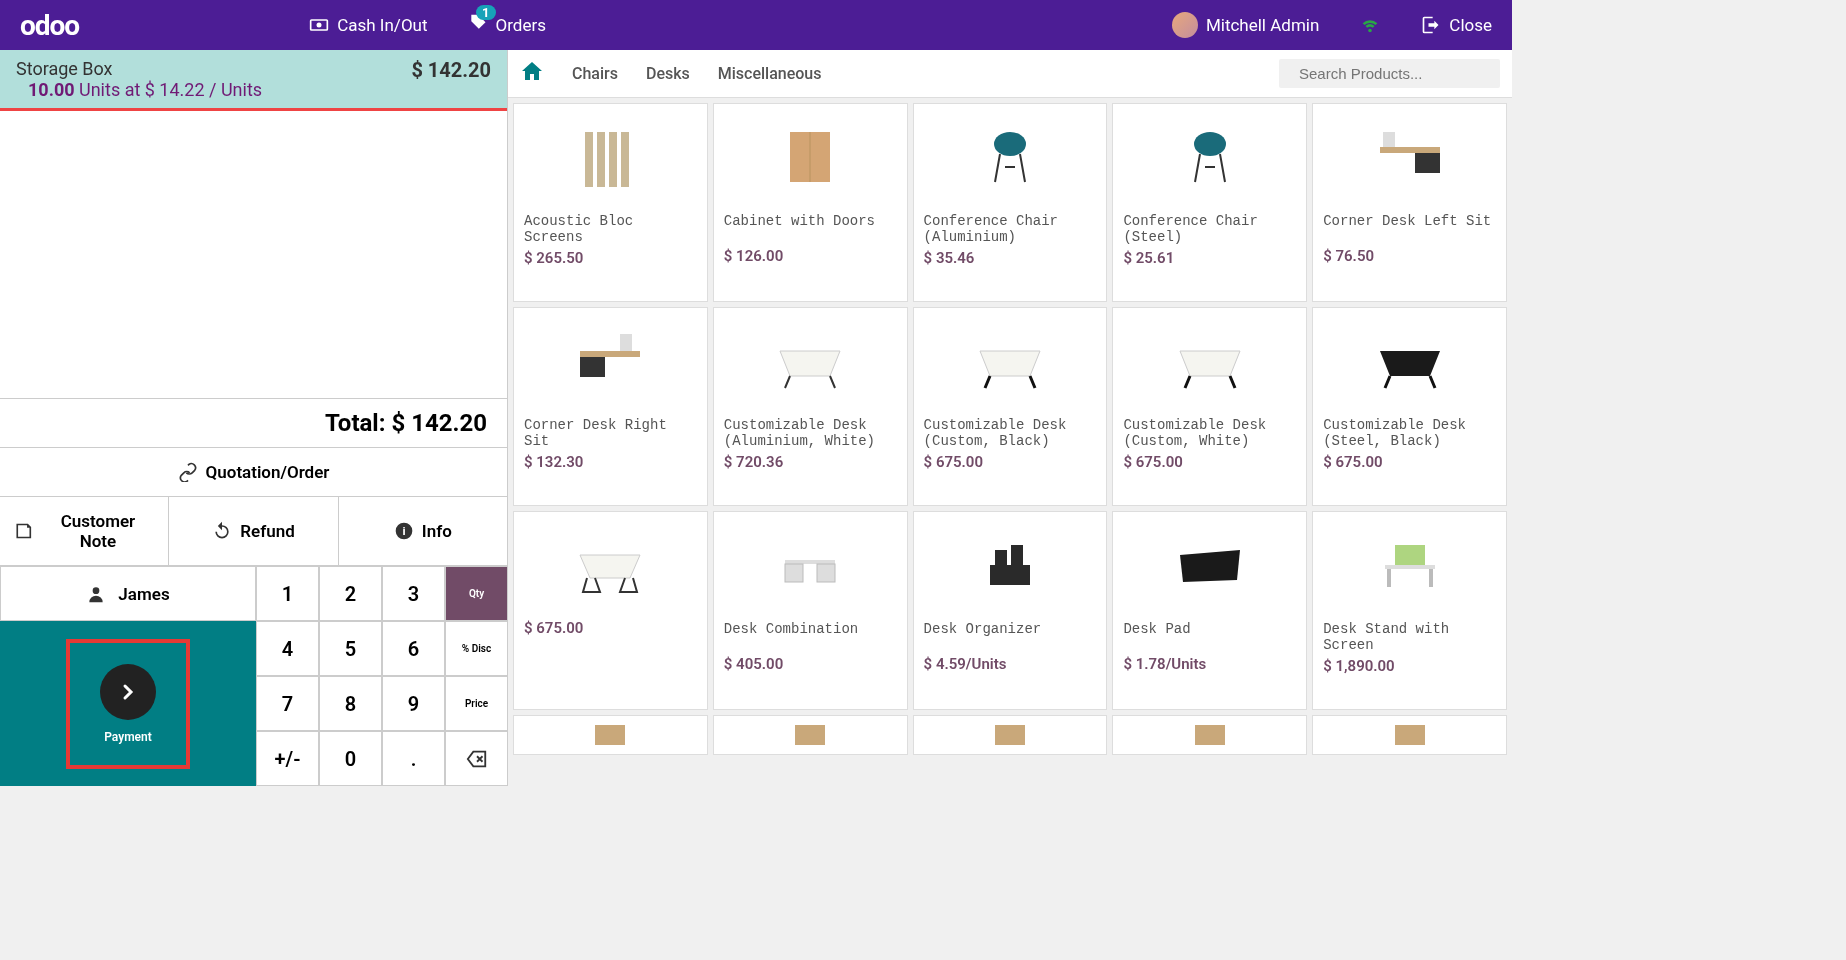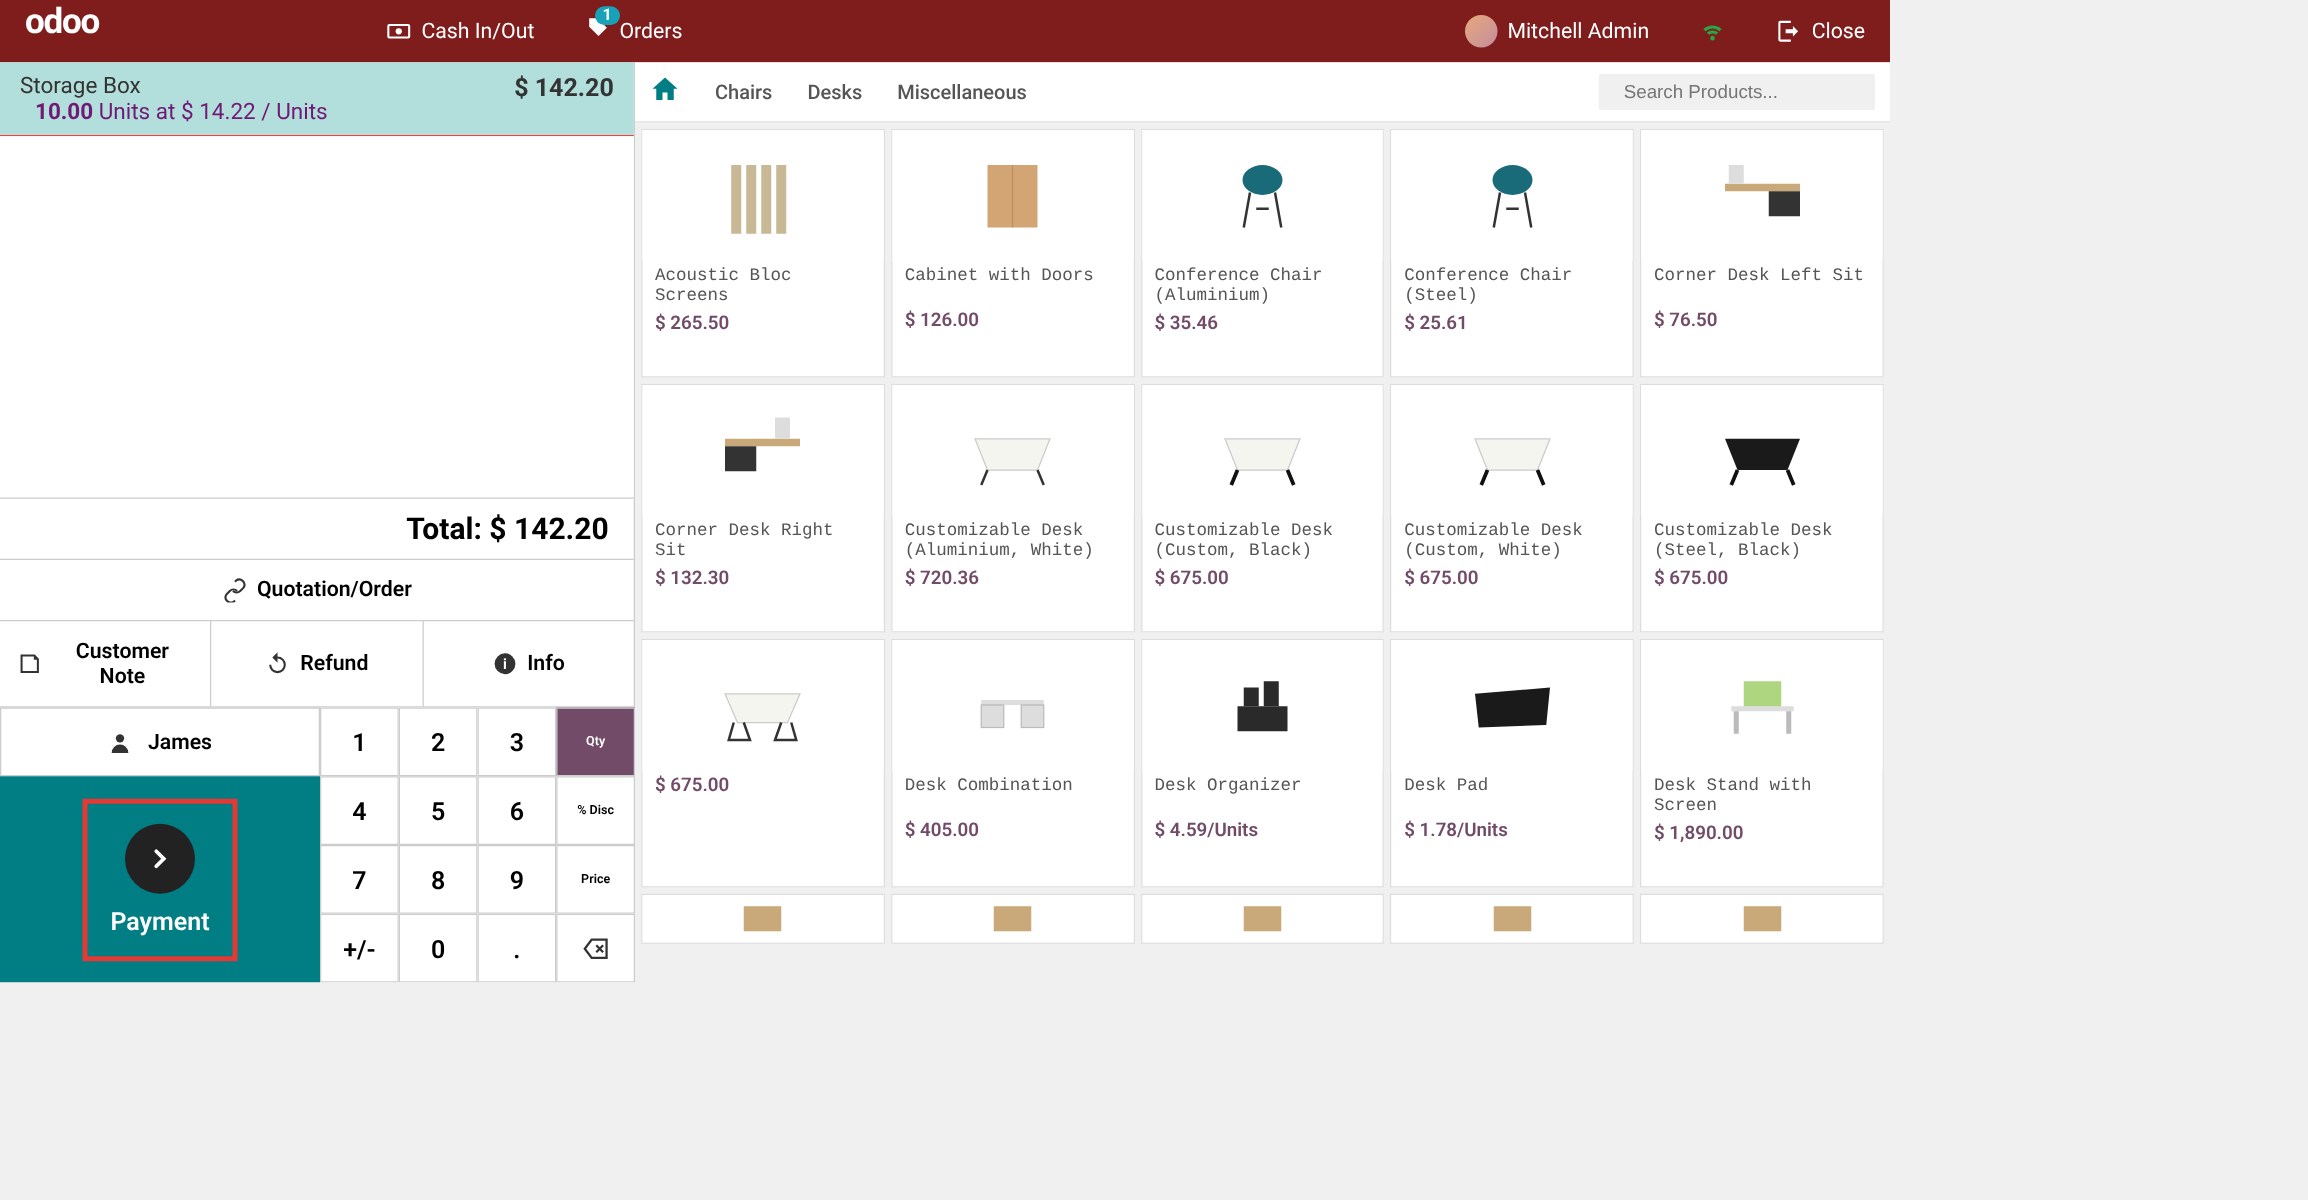--- a/index.html
+++ b/index.html
@@ -1,50 +1,50 @@
 <!DOCTYPE html>
 <html><head>
 <meta charset="utf-8">
 <style>
 * { margin: 0; padding: 0; box-sizing: border-box; }
 body { font-family: -apple-system, BlinkMacSystemFont, "Segoe UI", Roboto, sans-serif; background: #f0f0f0; width: 1512px; height: 786px; overflow: hidden; }
 
-.top-bar { height: 50px; background: #7f1d1d; display: flex; align-items: flex-start; color: white; }
+.top-bar { height: 50px; background: #4c1d95; display: flex; align-items: center; color: white; }
 .logo { padding: 0 20px; font-size: 28px; font-weight: bold; letter-spacing: -1px; }
 .top-btn { padding: 0 20px; height: 50px; display: flex; align-items: center; gap: 8px; font-size: 17px; cursor: pointer; }
 .top-spacer { flex: 1; }
 .badge-wrap { position: relative; }
 .badge { position: absolute; top: -8px; right: -8px; background: #17a2b8; color: white; border-radius: 10px; padding: 0 6px; font-size: 13px; font-weight: bold; }
 .avatar { width: 26px; height: 26px; border-radius: 50%; background: linear-gradient(135deg, #e8a87c, #c38d9e); }
 .wifi-icon { color: #28a745; }
 
 .main { display: flex; height: calc(100% - 50px); }
 .left { width: 508px; display: flex; flex-direction: column; background: white; border-right: 1px solid #ccc; }
 .right { flex: 1; display: flex; flex-direction: column; background: #f0f0f0; }
 
-.orderline { background: #b2dfdb; padding: 8px 16px; display: flex; justify-content: space-between; align-items: flex-start; border-bottom: 1px solid #ef4444; }
+.orderline { background: #b2dfdb; padding: 8px 16px; display: flex; justify-content: space-between; align-items: flex-start; border-bottom: 3px solid #ef4444; }
 .orderline-left { }
 .orderline-name { font-size: 18px; color: #333; }
 .orderline-detail { font-size: 18px; color: #701a75; padding-left: 12px; }
 .orderline-price { font-size: 20px; font-weight: bold; color: #333; }
 
 .order-body { flex: 1; background: white; }
 
 .total-line { text-align: right; padding: 10px 20px; font-size: 24px; font-weight: bold; border-top: 1px solid #ccc; border-bottom: 1px solid #ccc; }
 
 .action-row { display: flex; border-bottom: 1px solid #ccc; }
 .action-btn { flex: 1; padding: 14px; text-align: center; font-size: 17px; font-weight: 600; cursor: pointer; display: flex; align-items: center; justify-content: center; gap: 8px; border-right: 1px solid #ccc; }
 .action-btn:last-child { border-right: none; }
 
 .bottom-grid { display: grid; grid-template-columns: 256px 63px 63px 63px 63px; grid-template-rows: 55px 55px 55px 55px; }
 .customer-cell { grid-row: 1; grid-column: 1; display: flex; align-items: center; justify-content: center; gap: 12px; font-size: 17px; font-weight: 600; border: 1px solid #ccc; cursor: pointer; }
 .payment-cell { grid-row: 2 / 5; grid-column: 1; background: #017e84; color: white; display: flex; flex-direction: column; align-items: center; justify-content: center; cursor: pointer; position: relative; }
 .payment-highlight { border: 4px solid #e53935; position: absolute; width: 124px; height: 130px; top: 18px; left: 66px; }
 .payment-circle { width: 56px; height: 56px; border-radius: 50%; background: #222; display: flex; align-items: center; justify-content: center; margin-bottom: 10px; }
-.payment-label { font-size: 20px; font-weight: 600; }
+.payment-label { font-size: 12px; font-weight: 600; }
 .numpad-cell { border: 1px solid #ccc; display: flex; align-items: center; justify-content: center; font-size: 20px; font-weight: 600; cursor: pointer; background: white; }
 .mode-cell { font-size: 10px; }
 .mode-active { background: #714B67; color: white; }
 
 .cat-bar { height: 48px; background: white; display: flex; align-items: center; padding: 0 12px; gap: 28px; border-bottom: 1px solid #ddd; }
 .home-icon { color: #017e84; font-size: 22px; cursor: pointer; }
 .cat-link { font-size: 16px; color: #555; cursor: pointer; font-weight: 500; }
 .cat-spacer { flex: 1; }
 .search-wrap { display: flex; align-items: center; gap: 8px; background: #f0f0f0; padding: 6px 12px; border-radius: 2px; width: 221px; }
 .search-wrap input { border: none; background: transparent; outline: none; font-size: 15px; flex: 1; color: #666; }

